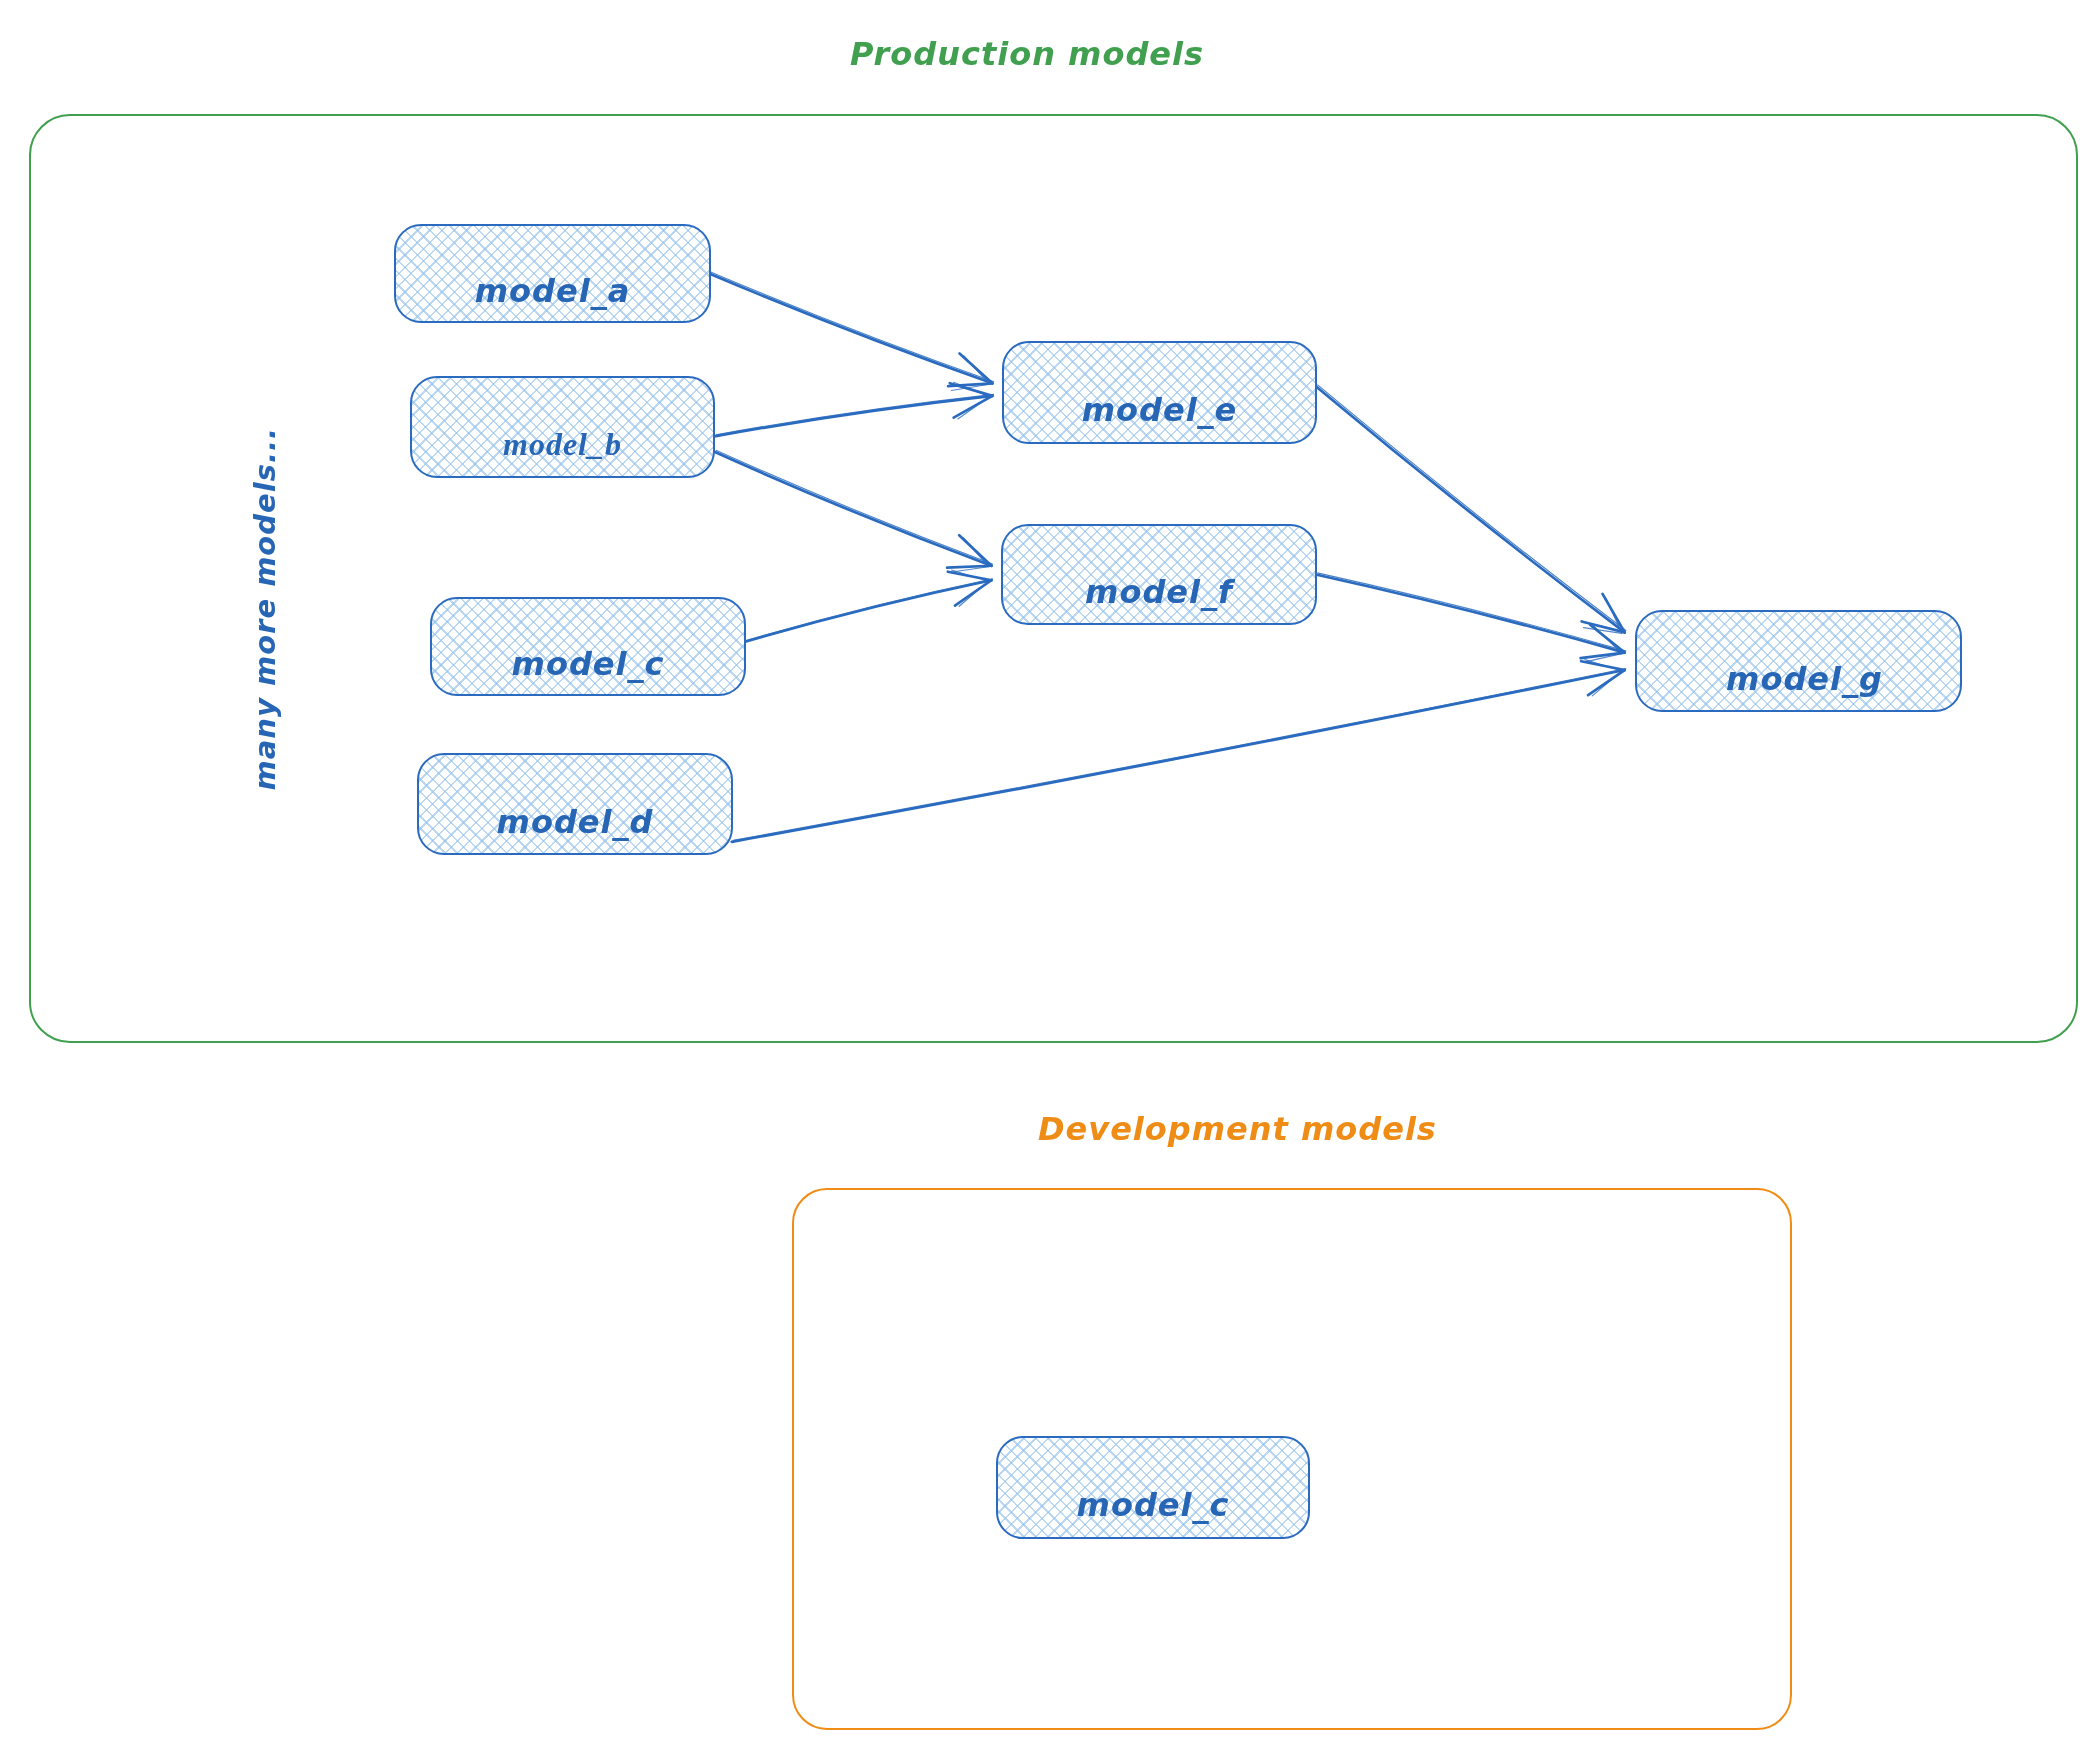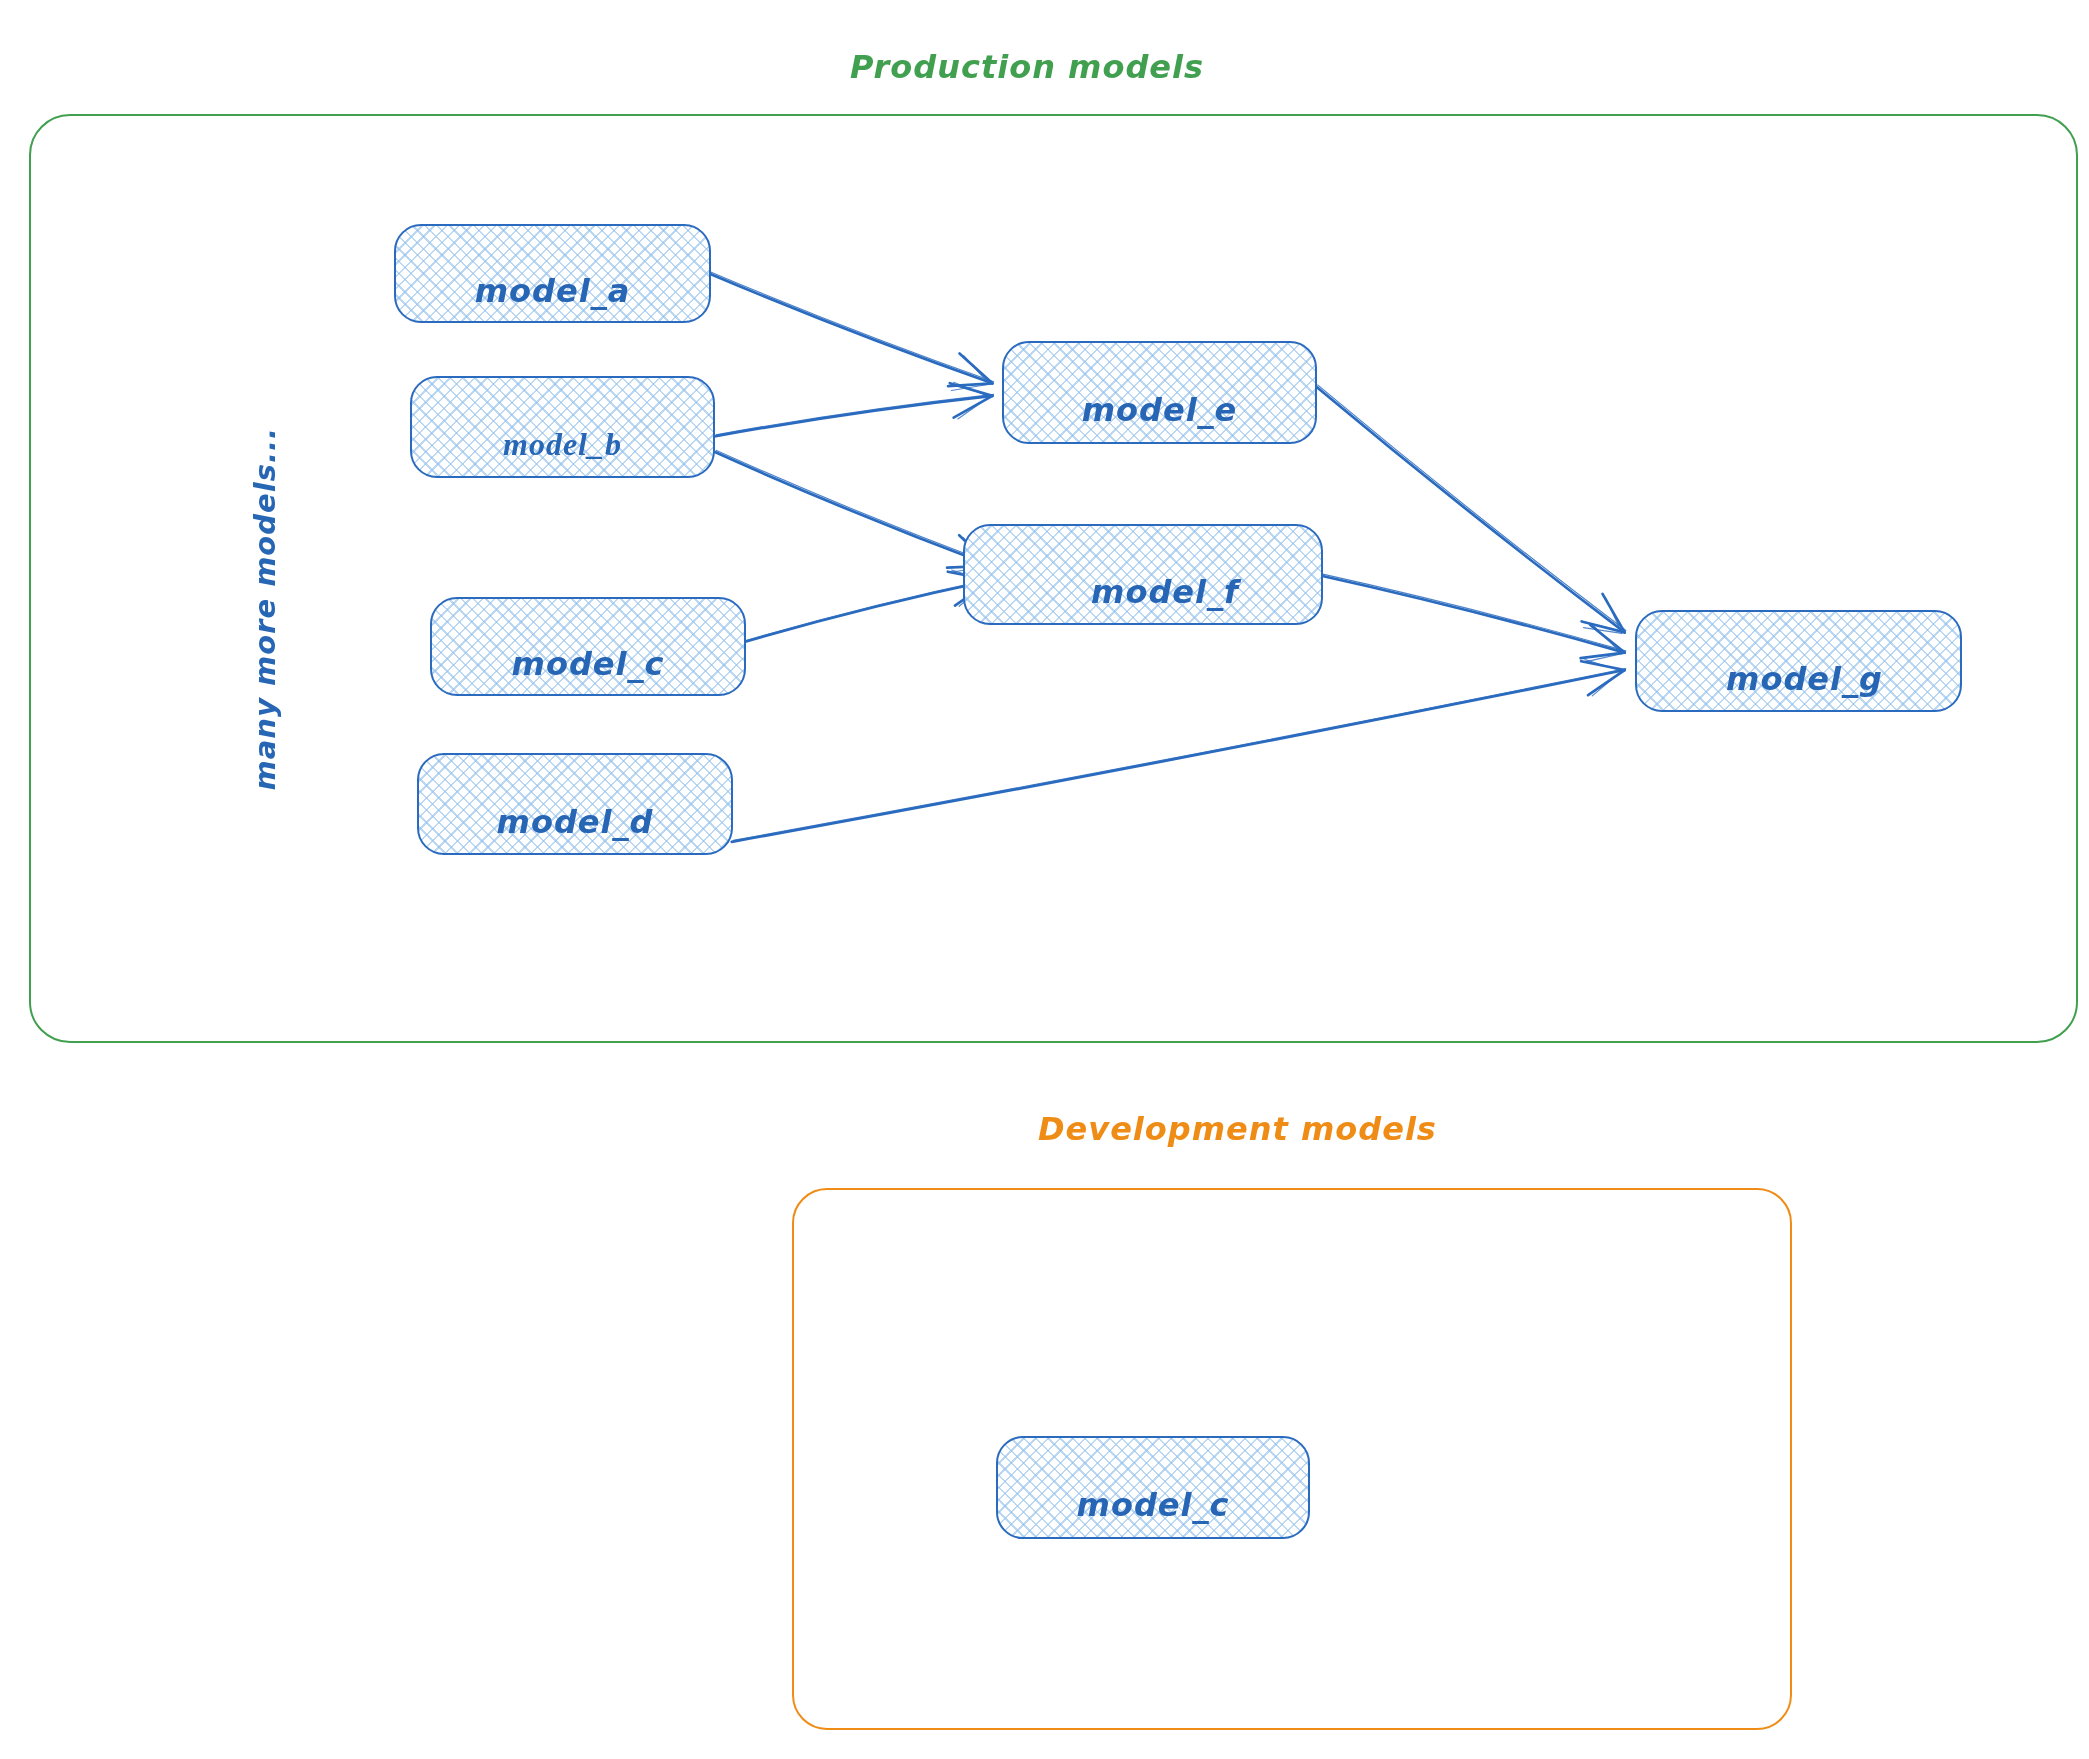--- a/index.html
+++ b/index.html
@@ -15,21 +15,21 @@
   }
   .container{
     position:absolute;border:2.4px solid;border-radius:41px;background:transparent;z-index:0;
   }
   .container.production{left:29px;top:114px;width:2045px;height:925px;border-color:var(--green);}
   .container.development{left:792px;top:1188px;width:996px;height:538px;border-color:var(--orange);border-radius:35px;}
   .section-title{
     position:absolute;font-size:32px;font-weight:700;font-style:italic;
     letter-spacing:1px;text-align:center;z-index:3;white-space:nowrap;
   }
-  .section-title.production{left:850px;top:48px;width:309px;color:var(--green);}
+  .section-title.production{left:850px;top:35px;width:309px;color:var(--green);}
   .section-title.development{left:1038px;top:1110px;width:367px;color:var(--orange);}
   .side-label{
     position:absolute;left:94px;top:596px;width:348px;height:41px;
     transform:rotate(-90deg);transform-origin:center center;
     color:var(--blue-text);font-size:29px;font-weight:700;font-style:italic;
     letter-spacing:1px;text-align:center;z-index:3;white-space:nowrap;
   }
   #edges{position:absolute;left:0;top:0;width:2089px;height:1759px;z-index:1;pointer-events:none;}
   .node{
     position:absolute;z-index:2;
@@ -42,21 +42,21 @@
   }
   .node-label{
     color:var(--blue-text);font-size:32px;font-weight:700;font-style:italic;
     letter-spacing:1px;white-space:nowrap;margin-top:35px;
   }
   .node-a{left:394px;top:224px;width:313px;height:95px;}
   .node-b{left:410px;top:376px;width:301px;height:98px;font-family:Liberation Serif, serif;}
   .node-c{left:430px;top:597px;width:312px;height:95px;}
   .node-d{left:417px;top:753px;width:312px;height:98px;}
   .node-e{left:1002px;top:341px;width:311px;height:99px;}
-  .node-f{left:963px;top:524px;width:312px;height:97px;padding-left:44px;}
+  .node-f{left:1001px;top:524px;width:312px;height:97px;}
   .node-g{left:1635px;top:610px;width:311px;height:98px;padding-left:12px;}
   .node-c-dev{left:996px;top:1436px;width:310px;height:99px;}
 </style>
 </head>
 <body>
 
 <div class="container production"></div>
 <div class="container development"></div>
 
 <div class="section-title production">Production models</div>

